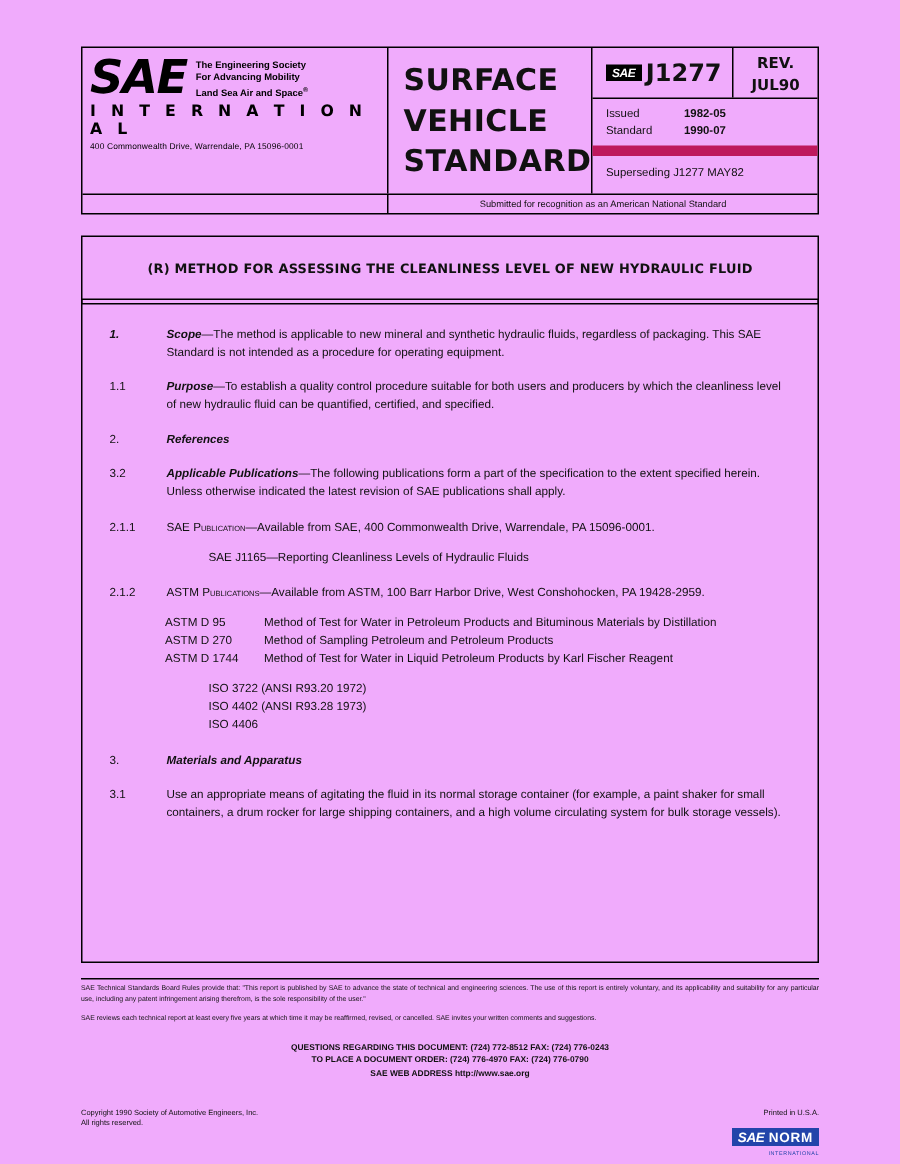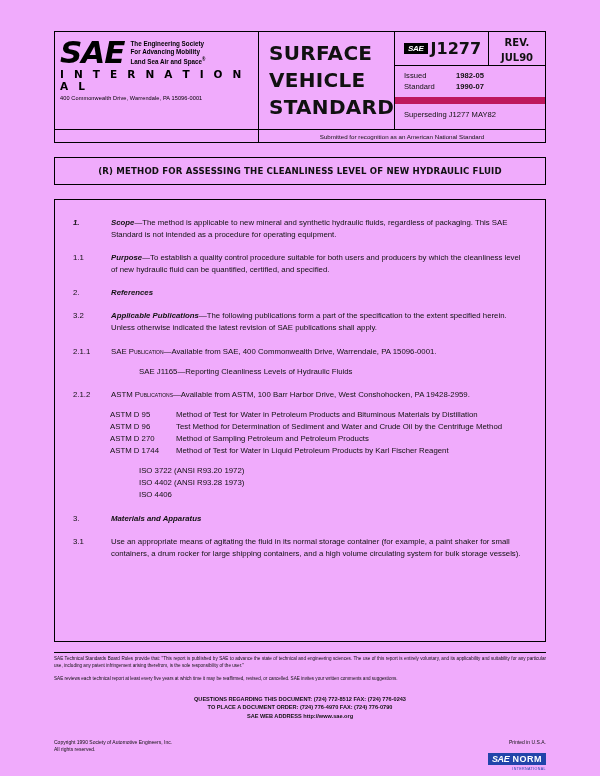--- a/index.html
+++ b/index.html
@@ -164,21 +164,21 @@
     box-sizing: border-box;
     padding: 3px 0 2px 0;
   }
 
   
   .title-box {
     position: absolute;
     left: 54px;
     top: 157px;
     width: 492px;
-    height: 28px;
+    height: 46px;
     border: 1px solid #000;
     box-sizing: border-box;
     display: flex;
     align-items: center;
     justify-content: center;
     font-family: "DejaVu Sans", sans-serif;
     font-weight: bold;
     font-size: 8.6px;
     letter-spacing: 0.15px;
   }
@@ -398,24 +398,20 @@
       <div class="num plain">2.1.2</div>
       <div class="txt"><span class="sc">ASTM Publications</span><span>—Available from ASTM, 100 Barr Harbor Drive, West Conshohocken, PA 19428-2959.</span></div>
     </div>
 
     <div class="indent-block" style="margin-left:37px;margin-top:-3px;margin-bottom:11px;">
       <div class="astm-line">
           <span class="code">ASTM D 95</span>
           <span>Method of Test for Water in Petroleum Products and Bituminous Materials by Distillation</span>
         </div>
       <div class="astm-line">
-          <span class="code">ASTM D 96</span>
-          <span>Test Method for Determination of Sediment and Water and Crude Oil by the Centrifuge Method</span>
-        </div>
-      <div class="astm-line">
           <span class="code">ASTM D 270</span>
           <span>Method of Sampling Petroleum and Petroleum Products</span>
         </div>
       <div class="astm-line">
           <span class="code">ASTM D 1744</span>
           <span>Method of Test for Water in Liquid Petroleum Products by Karl Fischer Reagent</span>
         </div>
     </div>
 
 

